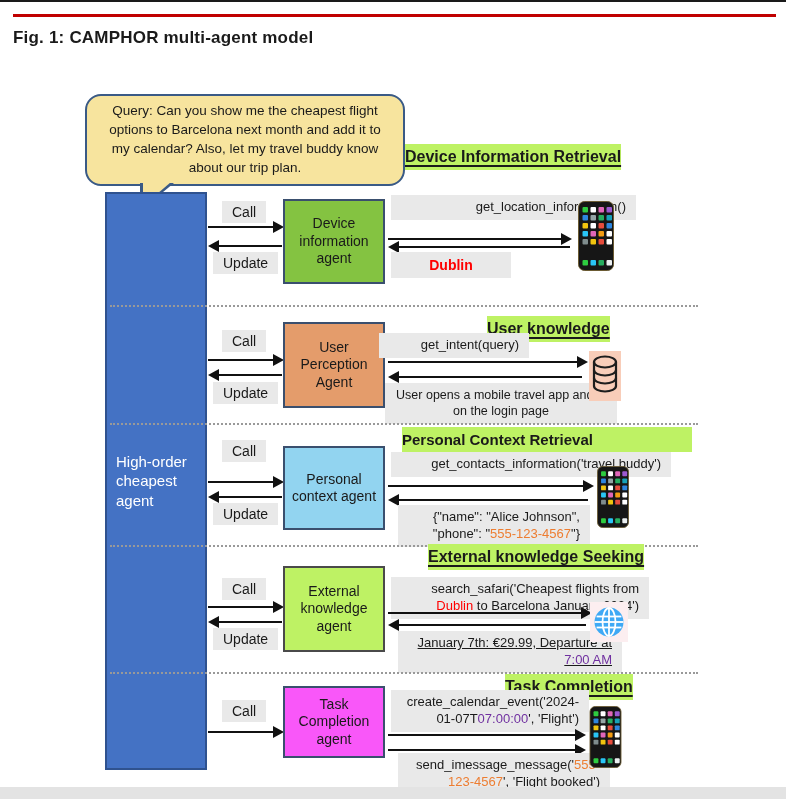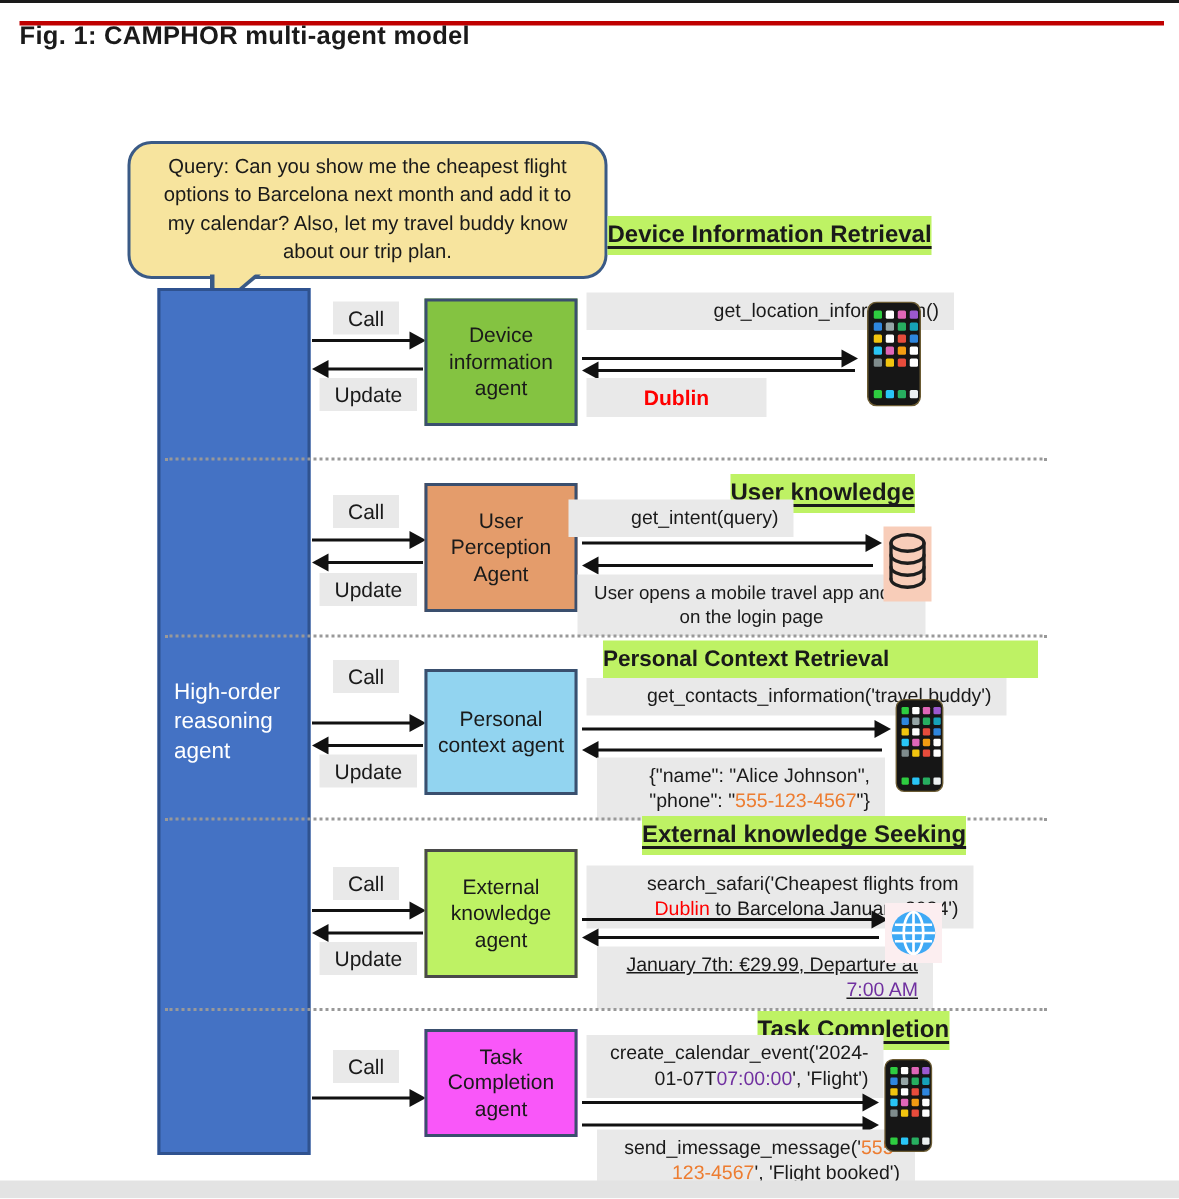--- a/index.html
+++ b/index.html
@@ -30,30 +30,30 @@
           display:flex;align-items:center;box-sizing:border-box;padding-left:9px;}
   .iconbg{display:flex;align-items:center;justify-content:center;}
 </style>
 </head>
 <body>
 
 <div id="page">
 
   <div class="abs" style="left:0;top:0;width:786px;height:2px;background:#1a1a1a;"></div>
   <div class="abs" style="left: 13px; top: 14px; width: 763px; height: 3px; background-color: rgb(192, 0, 0);"></div>
-  <div class="abs caption" style="left:13px;top:14px;text-align:right;">Fig. 1: CAMPHOR multi-agent model</div>
+  <div class="abs caption" style="left:13px;top:28px;text-align:right;">Fig. 1: CAMPHOR multi-agent model</div>
 
   <div class="abs bubble" style="left: 85px; top: 94px; width: 320px; height: 92px; background-color: rgb(247, 228, 158);">
     <span>Query: Can you show me the cheapest flight options to Barcelona next month and add it to my calendar? Also, let my travel buddy know about our trip plan.</span>
   </div>
   <div class="abs tailA" style="left:140px;top:183px;"></div>
   <div class="abs tailB" style="left:143px;top:182px;"></div>
 
   <div class="abs reason" style="left: 105px; top: 192px; width: 102px; height: 578px; background-color: rgb(68, 114, 196);">
-    <span>High-order reasoning agent</span>
+    <span>High-order cheapest agent</span>
   </div>
 
   <div>
     <div class="abs hdr u" style="left:405px;top:144px;">Device Information Retrieval</div>
     <div class="abs callupd" style="left:222px;top:201px;">Call</div>
     <div class="arr r" style="left:208px;top:226px;width:66px;"></div>
     <div class="arr l" style="left:218px;top:245px;width:64px;"></div>
     <div class="abs callupd" style="left:213px;top:252px;">Update</div>
     <div class="abs agent" style="left: 283px; top: 199px; width: 102px; height: 85px; background-color: rgb(132, 195, 65);">
       <span>Device information agent</span>

